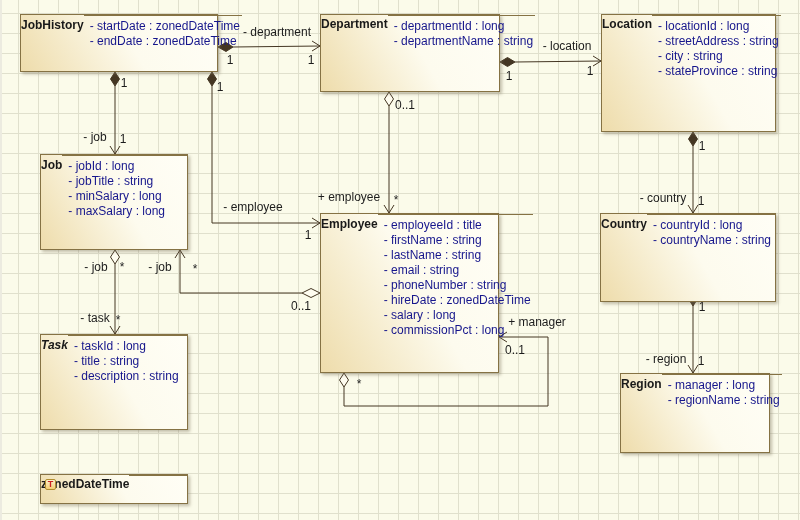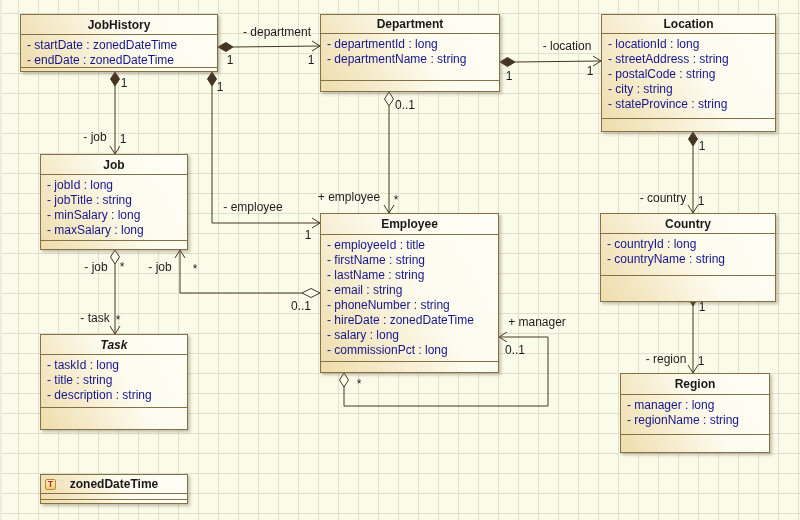--- a/index.html
+++ b/index.html
@@ -9,21 +9,21 @@
     background-color:#fbfbea;
     background-image:
       linear-gradient(#e0e0cd 1px, transparent 1px),
       linear-gradient(90deg, #e0e0cd 1px, transparent 1px);
     background-size:20px 20px;
     background-position:18px 13px;
   }
   .canvas::before{content:"";position:absolute;left:0;top:0;width:2px;height:100%;background:#ecebe0;}
   .edges{position:absolute;left:0;top:0;pointer-events:none;}
   .uml-class{
-    position:absolute;box-sizing:border-box;display:flex;flex-direction:column;
+    position:absolute;box-sizing:border-box;display:flex;flex-direction:row;
     border:1px solid #857244;
     background:linear-gradient(60deg,#eedcab 0%,#fdfbee 55%,#fffef6 100%);
     box-shadow:2px 2px 3px rgba(125,115,90,.45);
   }
   .uml-title{
     flex:none;display:flex;align-items:center;justify-content:center;
     font-size:12px;font-weight:bold;color:#191919;white-space:nowrap;overflow:hidden;
   }
   .uml-title.italic{font-style:italic;}
   .uml-attrs{flex:none;border-top:1px solid #857244;box-sizing:border-box;padding:3px 2px 0 6px;overflow:hidden;}
@@ -114,21 +114,20 @@
         <div class="uml-attr">- departmentName : string</div>
       </div>
     <div class="uml-empty"></div>
   </div>
 
   <div class="uml-class" style="left:601px;top:14px;width:175px;height:118px">
     <div class="uml-title" style="height:18px">Location</div>
     <div class="uml-attrs" style="height:85px">
         <div class="uml-attr">- locationId : long</div>
         <div class="uml-attr">- streetAddress : string</div>
-        <div class="uml-attr">- postalCode : string</div>
         <div class="uml-attr">- city : string</div>
         <div class="uml-attr">- stateProvince : string</div>
       </div>
     <div class="uml-empty"></div>
   </div>
 
   <div class="uml-class" style="left:40px;top:154px;width:148px;height:96px">
     <div class="uml-title" style="height:19px">Job</div>
     <div class="uml-attrs" style="height:66px">
         <div class="uml-attr">- jobId : long</div>

